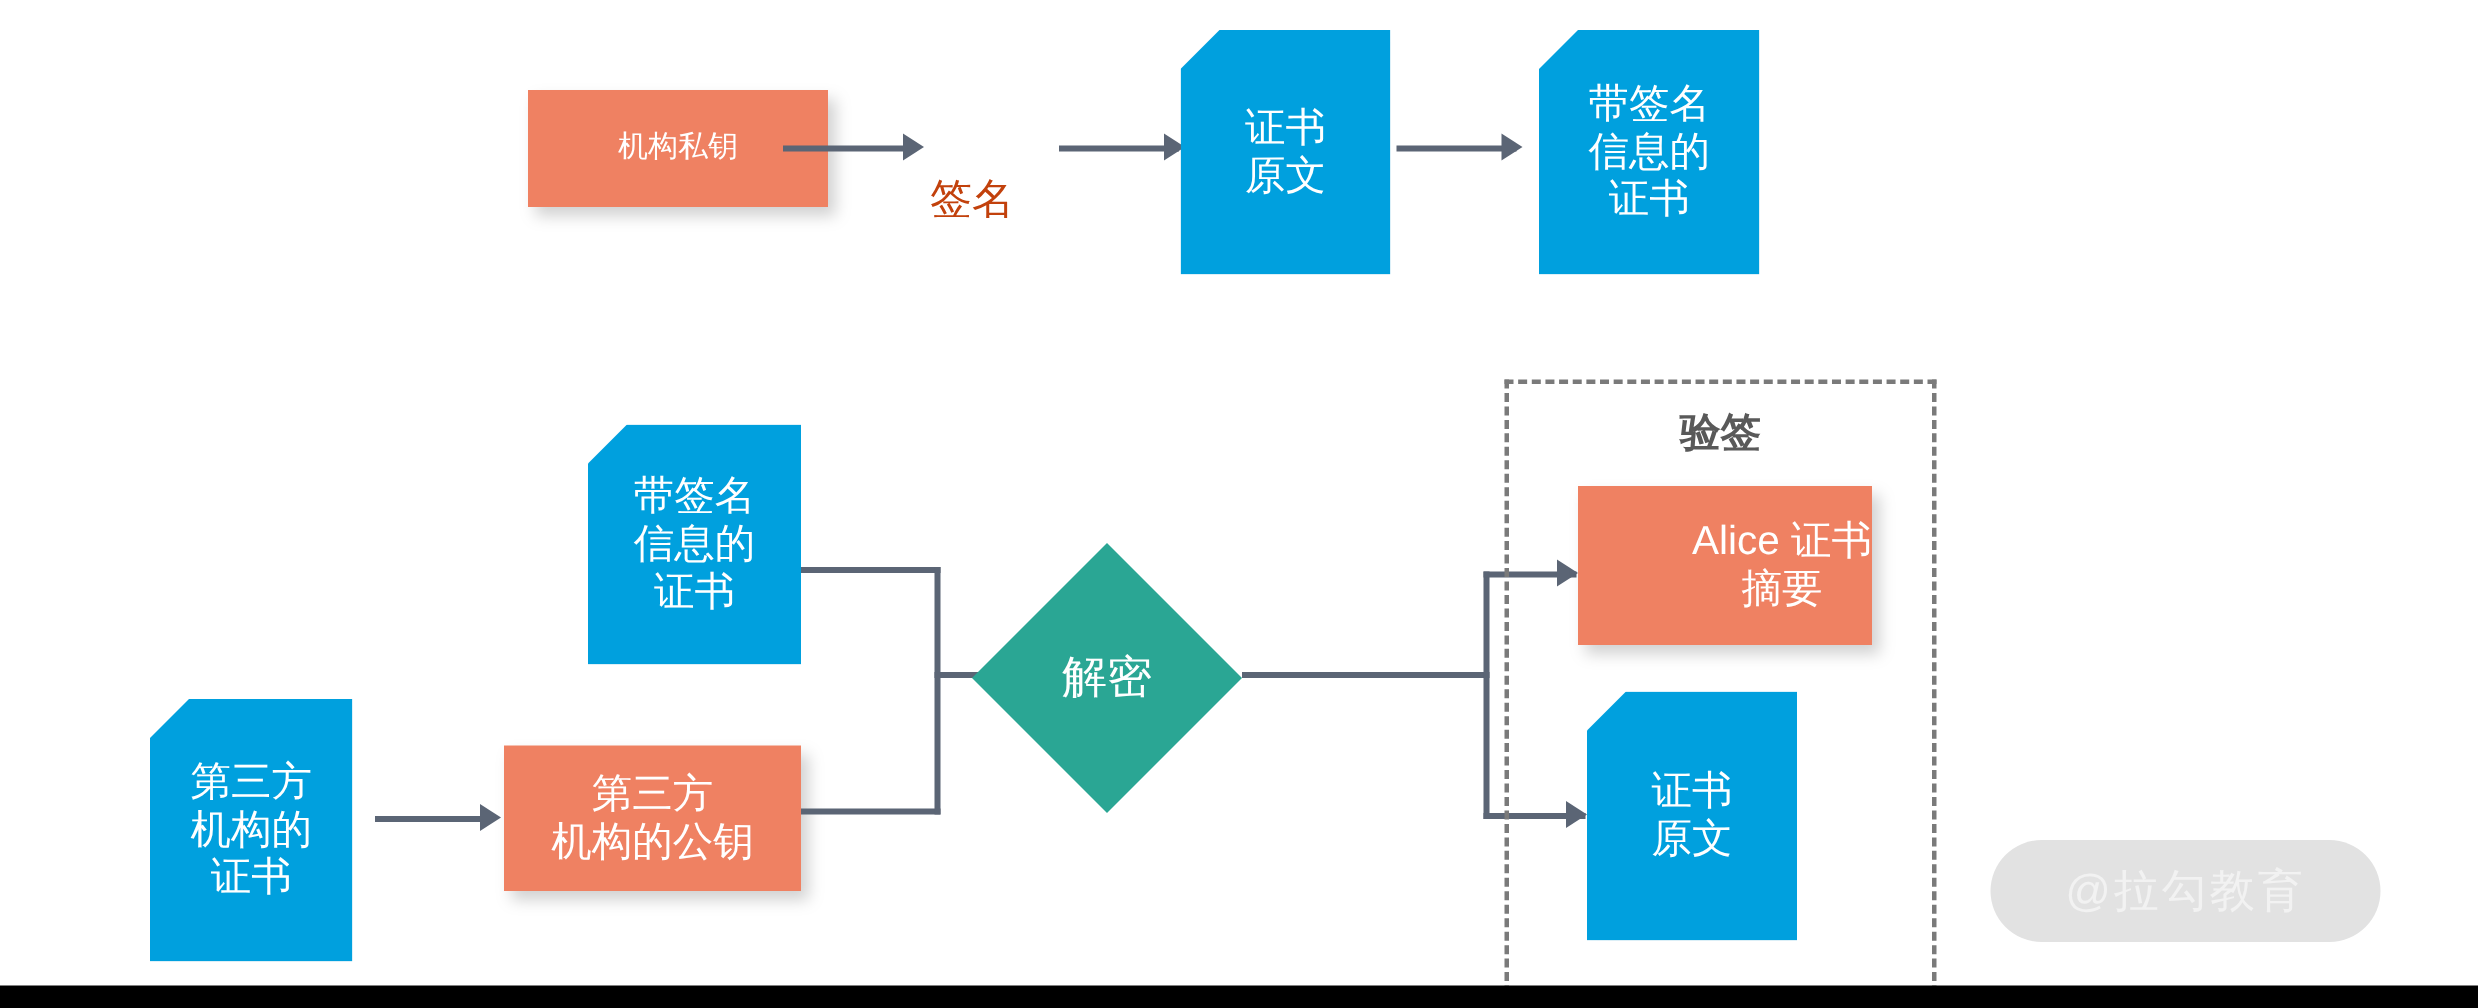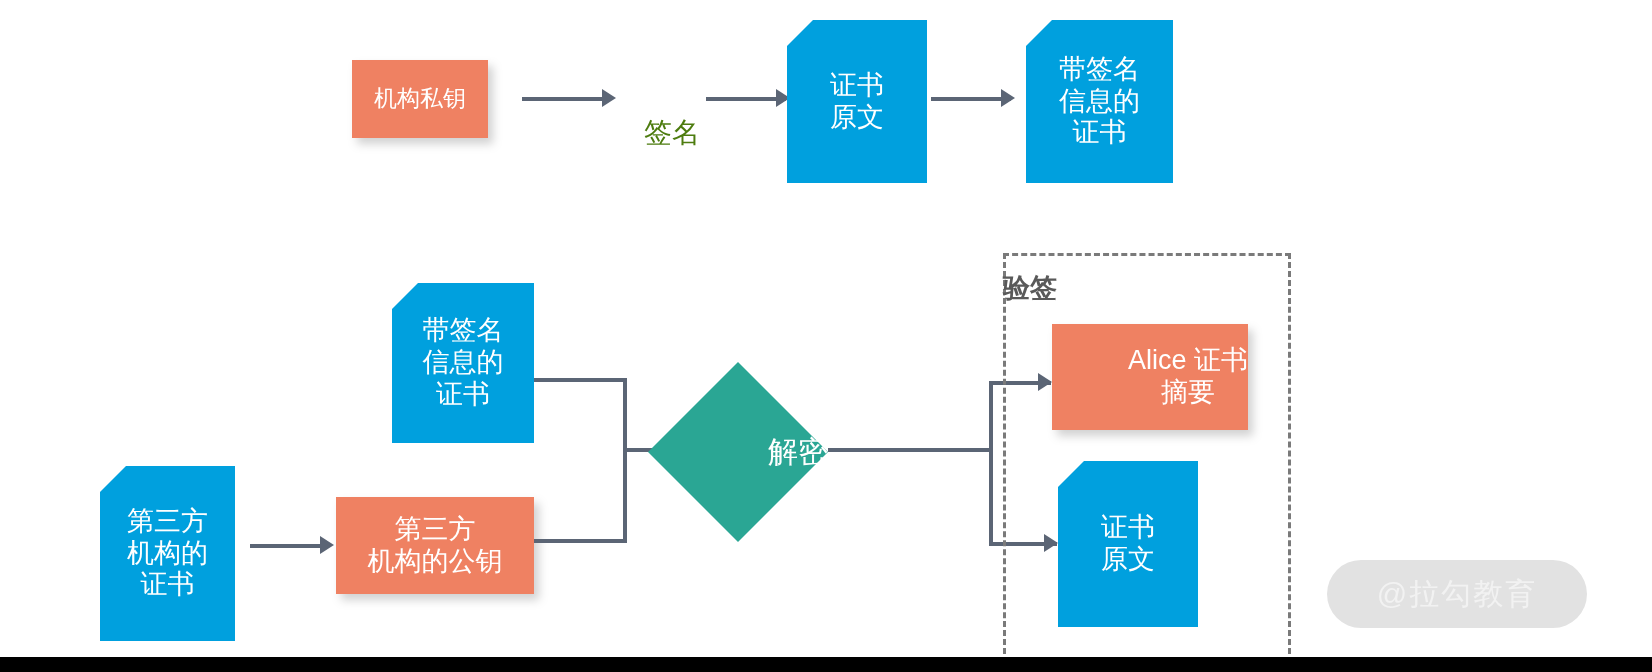--- a/index.html
+++ b/index.html
@@ -50,23 +50,23 @@
     -webkit-clip-path: polygon(50% 0, 100% 50%, 50% 100%, 0 50%);
     clip-path: polygon(50% 0, 100% 50%, 50% 100%, 0 50%);
   }
   .diamond .dia-label {
     position: relative;
     z-index: 2;
   }
 
   .plain-label {
     position: absolute;
-    color: #4d7c0f;
+    color: #c2410c;
     white-space: pre-line;
-    text-align: right;
+    text-align: left;
   }
 
   
   .conn {
     position: absolute;
     background: #5b6575;
   }
   .h-line { height: 4px; }
   .v-line { width: 4px; }
   .arrow-head {
@@ -82,20 +82,21 @@
   .dashed-box {
     position: absolute;
     border: 3px dashed #7a7a7a;
     background: transparent;
     box-sizing: border-box;
   }
   .group-title {
     position: absolute;
     color: #595959;
     font-weight: bold;
+    text-align: center;
   }
 
   
   .watermark {
     position: absolute;
     background: #e2e2e2;
     border-radius: 34px;
     display: flex;
     align-items: center;
     justify-content: center;
@@ -107,21 +108,21 @@
   .bottom-bar {
     position: absolute;
     background: #000000;
   }
 </style>
 </head>
 <body>
 
 <div id="canvas">
 
-  <div class="node rect-orange" style="left:352px; top:60px; width:136px; height:78px; font-size:23px;">
+  <div class="node rect-orange" style="left:352px; top:60px; width:200px; height:78px; font-size:20px;">
     <span>机构私钥</span>
   </div>
 
   <div class="conn h-line" style="left:522px; top:97px; width:84px;"></div>
   <div class="arrow-head" style="left:602px; top:89px;"></div>
 
   <div class="plain-label" style="left:620px; top:82px; width:80px; font-size:28px;">
     <span>签名</span>
   </div>
 
@@ -161,21 +162,21 @@
     <span>第三方
 机构的公钥</span>
   </div>
 
   <div class="conn h-line" style="left:534px; top:378px; width:93px;"></div>
   <div class="conn h-line" style="left:534px; top:539px; width:93px;"></div>
   <div class="conn v-line" style="left:623px; top:378px; height:165px;"></div>
   <div class="conn h-line" style="left:623px; top:448px; width:100px;"></div>
   <div class="arrow-head" style="left:713px; top:441px;"></div>
 
-  <div class="node diamond" style="left:648px; top:362px; width:180px; height:180px; font-size:30px;justify-content:flex-end;">
+  <div class="node diamond" style="left:648px; top:362px; width:180px; height:180px; font-size:30px;">
     <span class="dia-shape"></span>
     <span class="dia-label">解密</span>
   </div>
 
   <div class="conn h-line" style="left:828px; top:448px; width:165px;"></div>
   <div class="conn v-line" style="left:989px; top:381px; height:165px;"></div>
   <div class="conn h-line" style="left:989px; top:381px; width:62px;"></div>
   <div class="arrow-head" style="left:1038px; top:373px;"></div>
   <div class="conn h-line" style="left:989px; top:542px; width:68px;"></div>
   <div class="arrow-head" style="left:1044px; top:534px;"></div>

